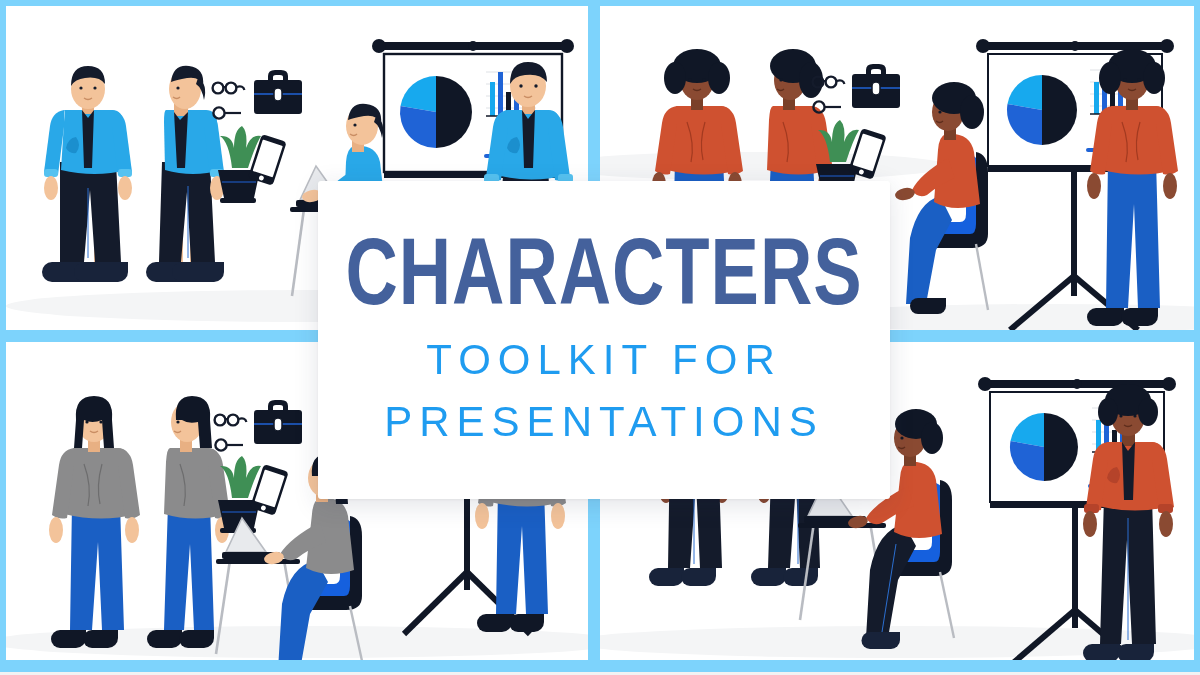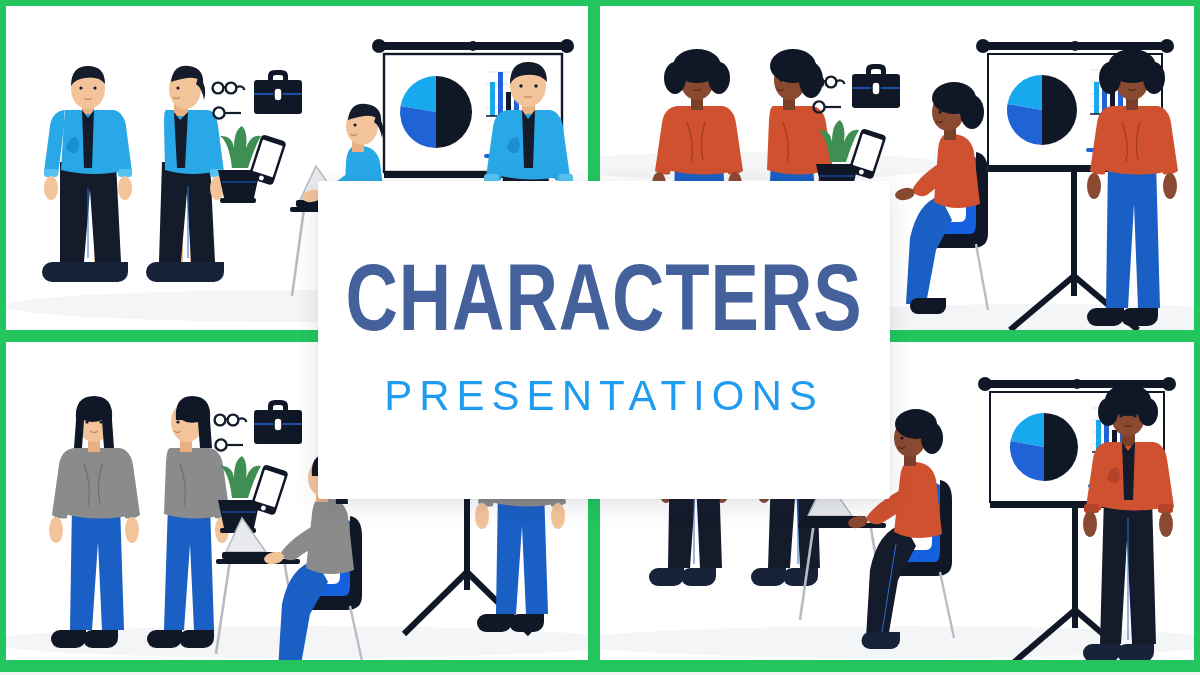--- a/index.html
+++ b/index.html
@@ -2,21 +2,21 @@
 <html><head>
 <meta charset="utf-8">
 <style>
   html,body{margin:0;padding:0;}
   body{
     width:1200px;height:675px;overflow:hidden;
     background:#f2f2f3;
     font-family:"Liberation Sans", sans-serif;
     position:relative;
   }
-  #stage{position:absolute;inset:0;width:1200px;height:672px;background:#22c55e;}
+  #stage{position:absolute;inset:0;width:1200px;height:672px;background:#7dd3fc;}
 
   
   .panel{position:absolute;background:#ffffff;overflow:hidden;}
   .panel.tl{left:6px;  top:6px;   width:582px; height:324px;}
   .panel.tr{left:600px;top:6px;   width:594px; height:324px;}
   .panel.bl{left:6px;  top:342px; width:582px; height:318px;}
   .panel.br{left:600px;top:342px; width:594px; height:318px;}
   .panel .pshadow{position:absolute;inset:0;box-shadow:0 1px 4px rgba(0,0,0,.07);pointer-events:none;}
   .panel svg{display:block;width:100%;height:100%;}
 
@@ -565,16 +565,17 @@
         <circle cx="49" cy="16" r="1.6" fill="#101726"></circle>
         <path d="M38 25 q4 3 8 0" stroke="#5e2d1c" stroke-width="1.3" fill="none"></path>
         <path d="M21 78 q2 -10 10 -11 q6 8 0 16 q-7 1 -10 -5z" fill="#b5432a"></path>
       </g>
     </svg>
     <div class="pshadow"></div>
   </div>
 
   <div id="titlecard">
     <div id="t-main">CHARACTERS</div>
+    <div id="t-sub1">TOOLKIT FOR</div>
     <div id="t-sub2">PRESENTATIONS</div>
   </div>
 
 </div>
 
 </body></html>

